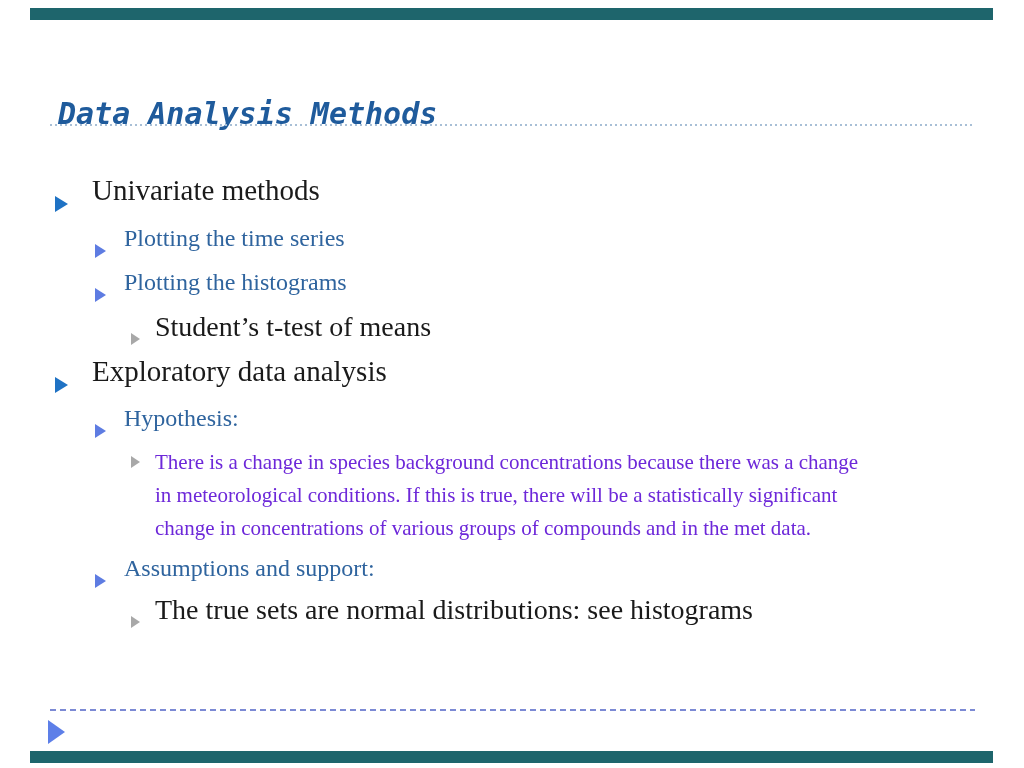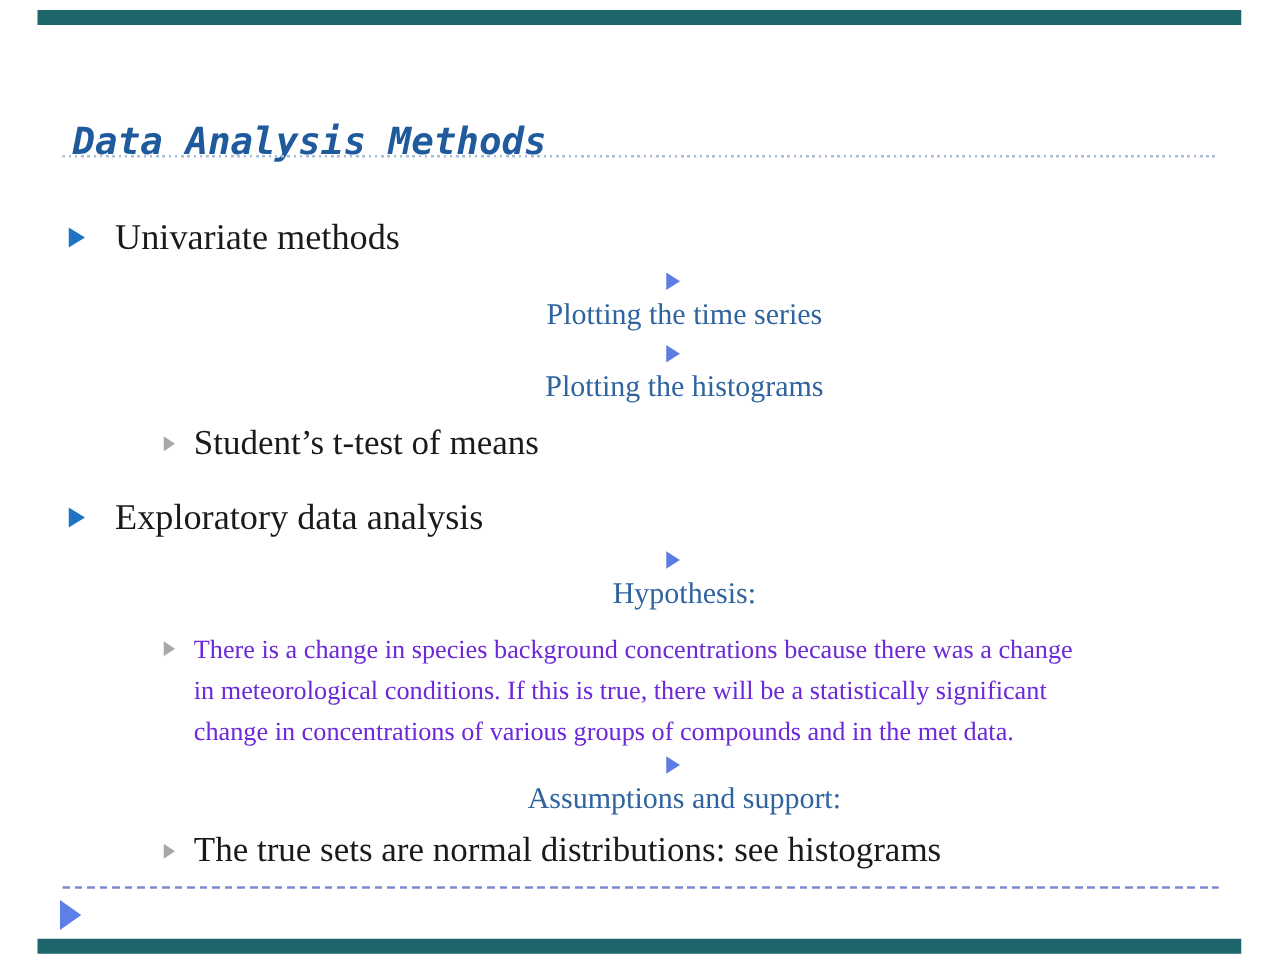--- a/index.html
+++ b/index.html
@@ -27,23 +27,23 @@
     position:absolute; left:50px; top:709px; width:925px; height:2px;
     background:repeating-linear-gradient(to right,#7C8AD4 0 6px, transparent 6px 10px);
   }
   .footer-tri {
     position:absolute; left:48px; top:720px; width:0; height:0;
     border-left:17px solid #5D7FE8;
     border-top:12px solid transparent; border-bottom:12px solid transparent;
   }
 
   .content { position:absolute; left:50px; top:168px; width:950px; display:flex; flex-direction:column; }
-  .item { display:flex; align-items:center; }
+  .item { display:flex; align-items:flex-end; }
   .l1 { line-height:44px; font-size:29px; color:#1A1A1A; padding-left:5px; }
-  .l2 { line-height:40px; font-size:24px; color:#2F649E; padding-left:45px;flex-direction:column; }
+  .l2 { line-height:40px; font-size:24px; color:#2F649E; padding-left:45px; }
   .l3 { line-height:36px; font-size:28px; color:#1A1A1A; padding-left:81px; }
   .para { line-height:33px; font-size:21px; color:#6d28d9; padding-left:81px; align-items:flex-start; }
 
   .tri { flex:none; width:0; height:0; }
   .l1 > .tri { border-left:13px solid #1F72C4; border-top:8px solid transparent; border-bottom:8px solid transparent; margin-right:24px; }
   .l2 > .tri { border-left:11px solid #5E7CE2; border-top:7px solid transparent; border-bottom:7px solid transparent; margin-right:18px; }
   .l3 > .tri { border-left:9px solid #A8A8A8; border-top:6px solid transparent; border-bottom:6px solid transparent; margin-right:15px; }
   .para > .tri { border-left:9px solid #A8A8A8; border-top:6px solid transparent; border-bottom:6px solid transparent; margin-right:15px; margin-top:10px; }
 
   .txt { white-space:nowrap; }
@@ -75,21 +75,21 @@
       <span class="tri"></span>
       <span class="txt">Plotting the histograms</span>
     </div>
 
 
     <div class="item l3" style="margin-top:7px">
       <span class="tri"></span>
       <span class="txt">Student’s t-test of means</span>
     </div>
 
-    <div class="item l1" style="margin-top:19px">
+    <div class="item l1" style="margin-top:4px">
       <span class="tri"></span>
       <span class="txt">Exploratory data analysis</span>
     </div>
 
     <div class="item l2" style="margin-top:5px">
       <span class="tri"></span>
       <span class="txt">Hypothesis:</span>
     </div>
 
     <div class="item para" style="margin-top:8px">

